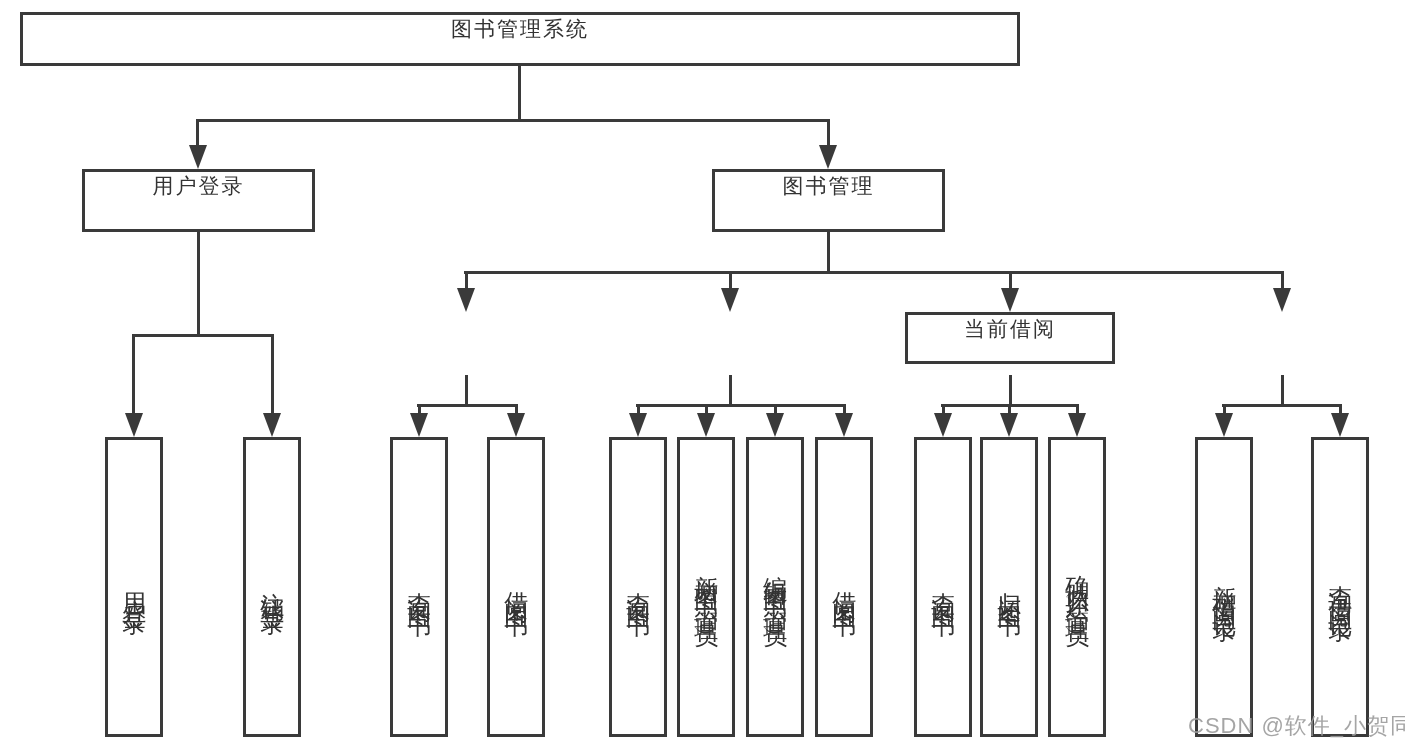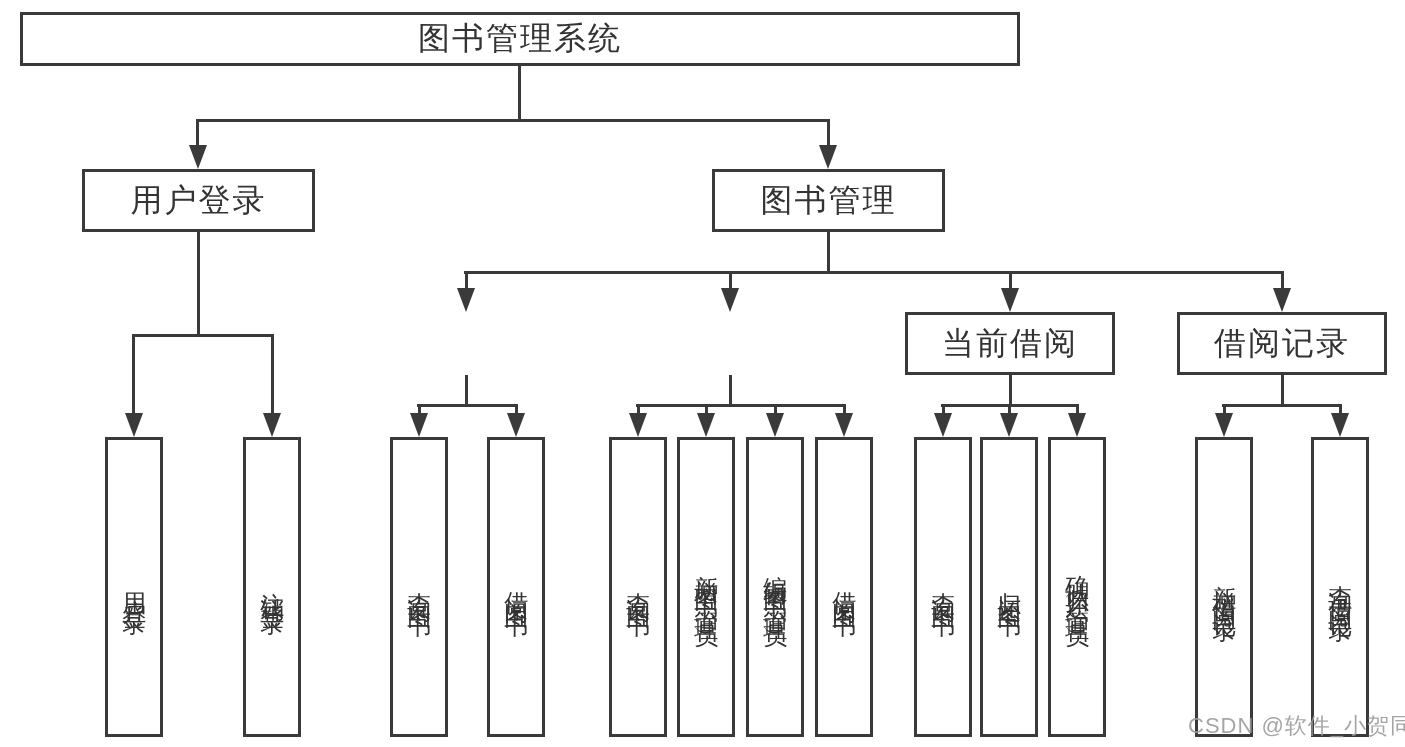--- a/index.html
+++ b/index.html
@@ -8,22 +8,22 @@
     width:1405px;height:747px;
     background:#ffffff;
     font-family:"Liberation Sans",sans-serif;
     overflow:hidden;
   }
   .hnode{
     position:absolute;
     box-sizing:border-box;
     border:3px solid #3a3a3a;
     background:#ffffff;
-    display:flex;align-items:center;justify-content:center;
-    font-size:32px;letter-spacing:2px;color:#333333;
+    display:flex;justify-content:center;
+    font-size:21px;letter-spacing:2px;color:#333333;
   }
   .leaf{
     position:absolute;
     box-sizing:border-box;
     border:3px solid #3a3a3a;
     background:#ffffff;
     width:58px;height:300px;top:437px;
     display:flex;align-items:center;justify-content:center;
   }
   .vtext{
@@ -87,25 +87,22 @@
   <div class="line h" style="left:464px;top:271px;width:820px;"></div>
   <div class="line v" style="left:465px;top:271px;height:20px;"></div>
   <div class="arrow" style="left:457px;top:288px;"></div>
   <div class="line v" style="left:729px;top:271px;height:20px;"></div>
   <div class="arrow" style="left:721px;top:288px;"></div>
   <div class="line v" style="left:1009px;top:271px;height:20px;"></div>
   <div class="arrow" style="left:1001px;top:288px;"></div>
   <div class="line v" style="left:1281px;top:271px;height:20px;"></div>
   <div class="arrow" style="left:1273px;top:288px;"></div>
 
-  <div class="hnode" style="left:905px;top:312px;width:210px;height:63px;">
+  <div class="hnode" style="left:905px;top:312px;width:210px;height:52px;">
     <span>当前借阅</span>
-  </div>
-  <div class="hnode" style="left:1177px;top:312px;width:210px;height:63px;">
-    <span>借阅记录</span>
   </div>
 
   <div class="line v" style="left:465px;top:375px;height:31px;"></div>
   <div class="line h" style="left:417px;top:404px;width:101px;"></div>
   <div class="line v" style="left:418px;top:404px;height:12px;"></div>
   <div class="arrow" style="left:410px;top:413px;"></div>
   <div class="line v" style="left:515px;top:404px;height:12px;"></div>
   <div class="arrow" style="left:507px;top:413px;"></div>
 
   <div class="line v" style="left:729px;top:375px;height:31px;"></div>

